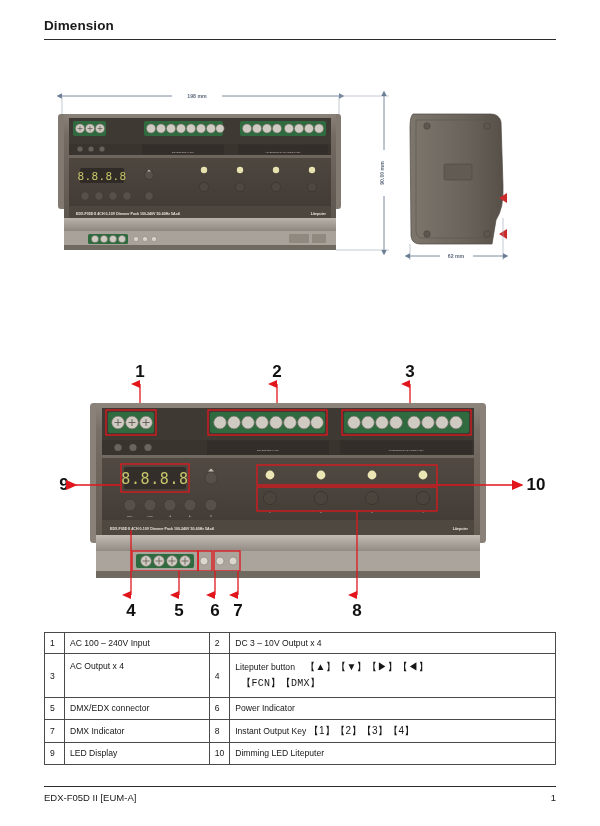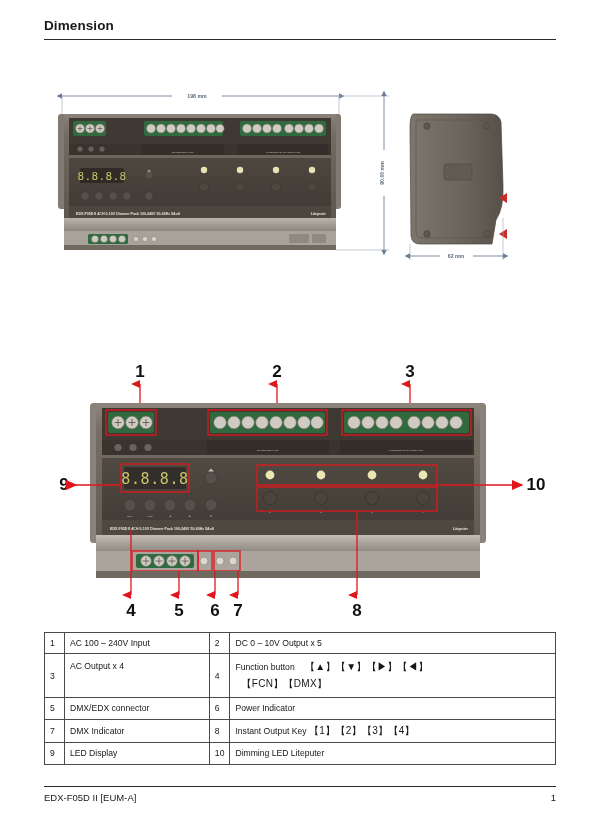--- a/index.html
+++ b/index.html
@@ -41,21 +41,21 @@
   table.pin-table td {
     border:1px solid #4a4a4a;
     padding:4px 5px;
     vertical-align:middle;
     line-height:1.45;
   }
   td.num { width:20px; text-align:left; padding-left:4px; }
   td.desc { width:calc(50% - 20px); }
   .brk { font-size:10px; letter-spacing:.3px; }
   .row-tall td { height:44px; }
-  .fn-line2 { display:block; margin-top:3px; padding-left:6px; }
+  .fn-line2 { display:block; margin-top:3px; padding-left:6px;font-family:Liberation Mono, monospace; }
 
   
   .footer {
     position:absolute; left:44px; top:786px; width:512px;
   }
   .footer-rule { border-top:1.3px solid #2b2b2b; width:100%; }
   .footer-row {
     display:flex; justify-content:space-between; align-items:center;
     font-size:9.5px; color:#1a1a1a; padding-top:5px;
   }
@@ -425,28 +425,28 @@
     </svg>
   </div>
 
   <div class="tbl-wrap">
     <table class="pin-table">
       <tbody>
         <tr>
           <td class="num">1</td>
           <td class="desc">AC 100 – 240V Input</td>
           <td class="num">2</td>
-          <td class="desc">DC 0 – 10V Output x 5</td>
+          <td class="desc">DC 3 – 10V Output x 4</td>
         </tr>
         <tr class="row-tall">
           <td class="num">3</td>
           <td class="desc" style="vertical-align:top;padding-top:6px;">AC Output x 4</td>
           <td class="num">4</td>
           <td class="desc">
-            <span>Function button</span>
+            <span>Liteputer button</span>
             <span class="brk big" style="margin-left:8px;">【▲】【▼】【▶】【◀】</span>
             <span class="fn-line2 brk">【FCN】【DMX】</span>
           </td>
         </tr>
         <tr>
           <td class="num">5</td>
           <td class="desc">DMX/EDX connector</td>
           <td class="num">6</td>
           <td class="desc">Power Indicator</td>
         </tr>

